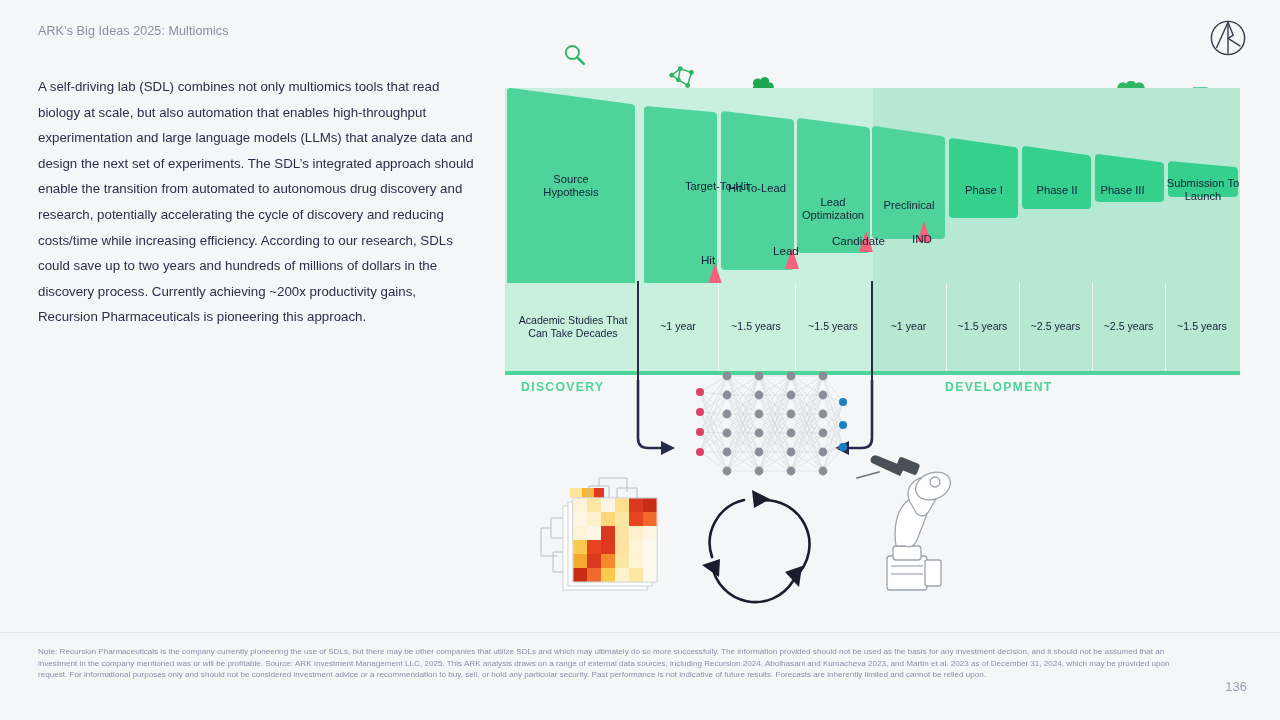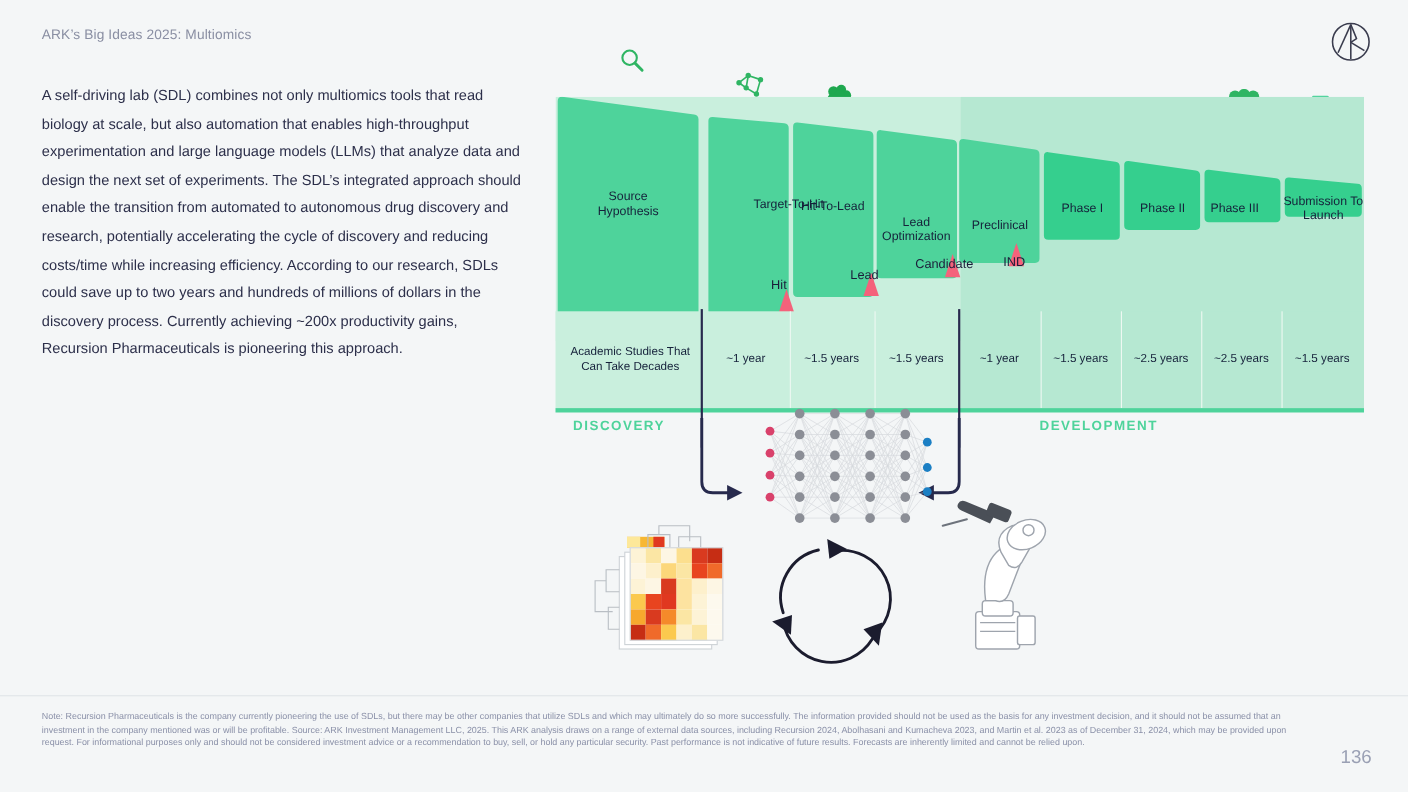--- a/index.html
+++ b/index.html
@@ -101,21 +101,21 @@
 
   
   #sdl { position: absolute; left: 0; top: 330px; width: 735px; height: 250px; }
 
   
   #footer-rule { position: absolute; left: 0; right: 0; top: 632px; height: 1px; background: #e0e4e8; }
   #footnote {
     position: absolute; left: 38px; top: 646px; width: 1148px;
     font-size: 8.1px; line-height: 11.7px; color: #8a90a8;
   }
-  #page-num { position: absolute; right: 33px; top: 679px; font-size: 17px; color: #9aa0b4; }
+  #page-num { position: absolute; right: 33px; top: 679px; font-size: 13px; color: #9aa0b4; }
 </style>
 </head>
 <body>
 
 <div id="left-col">
   <div id="eyebrow">ARK’s Big Ideas 2025: Multiomics</div>
   <p id="body-copy">A self-driving lab (SDL) combines not only multiomics tools that read biology at scale, but also automation that enables high-throughput experimentation and large language models (LLMs) that analyze data and design the next set of experiments. The SDL’s integrated approach should enable the transition from automated to autonomous drug discovery and research, potentially accelerating the cycle of discovery and reducing costs/time while increasing efficiency. According to our research, SDLs could save up to two years and hundreds of millions of dollars in the discovery process. Currently achieving ~200x productivity gains, Recursion Pharmaceuticals is pioneering this approach.</p>
 </div>
 
 <div id="ark-logo">

